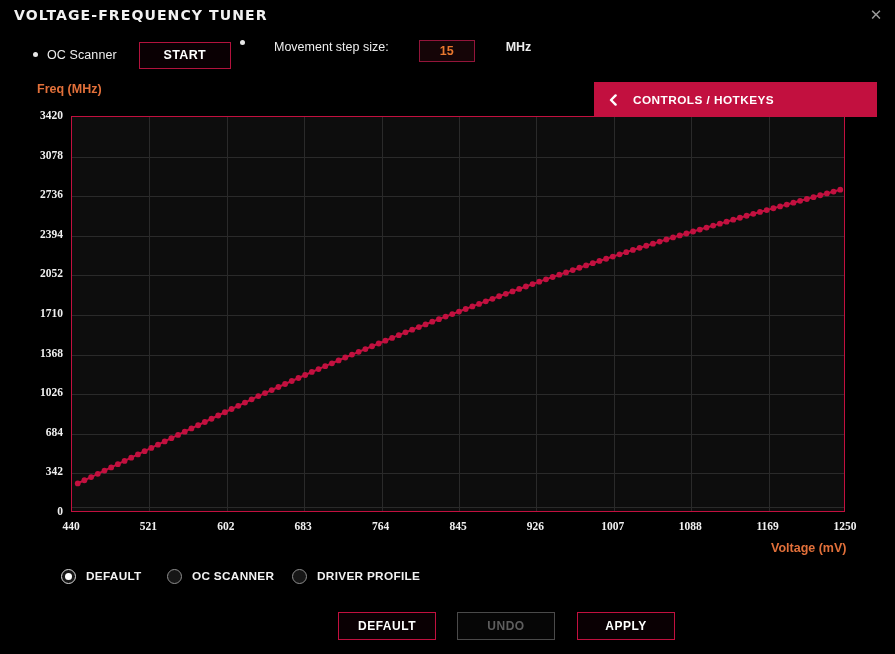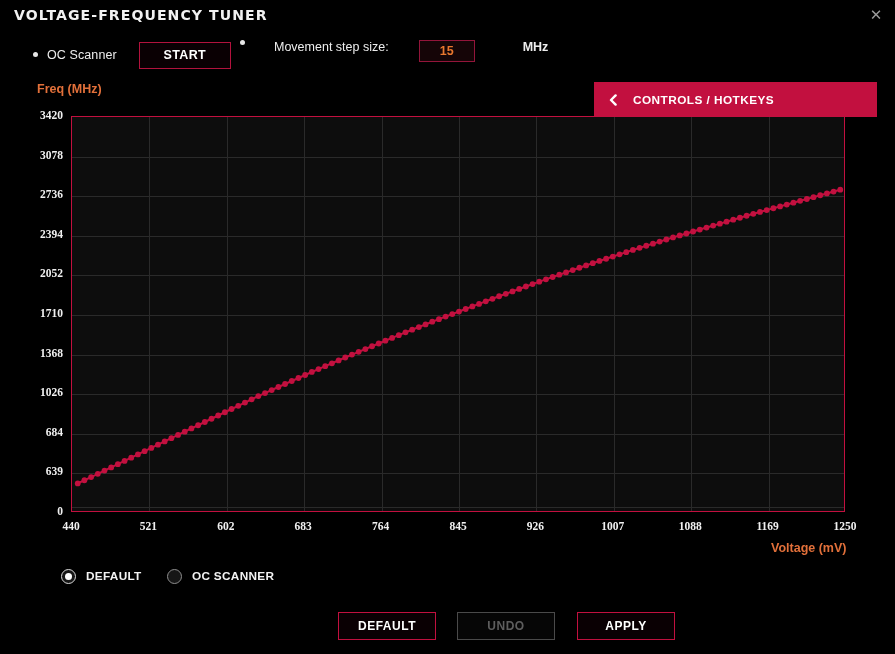--- a/index.html
+++ b/index.html
@@ -69,21 +69,21 @@
     display: flex; height: 30px; gap: 20px;
   }
   #step-label { color: #ededed; font-size: 12.5px; margin-left: 9px; }
   #step-input {
     margin-left: 10px; width: 56px; height: 22px;
     border: 1px solid #93153a; background: #150507;
     color: #e8772e; font-size: 12.5px; font-weight: bold;
     text-align: center; line-height: 20px;
     cursor: text;
   }
-  #step-unit { color: #ededed; font-size: 12.5px; margin-left: 28px; font-weight: bold; }
+  #step-unit { color: #ededed; font-size: 12.5px; margin-left: 11px; font-weight: bold; }
 
   #hotkeys-bar {
     position: absolute; left: 594px; top: 42px;
     width: 283px; height: 35px;
     background: #c2103f;
     display: flex; align-items: center;
     cursor: pointer;
   }
   #hotkeys-chevron {
     margin-left: 13px; width: 12px; height: 12px;
@@ -204,21 +204,21 @@
       </span>
       <span id="hotkeys-label">CONTROLS / HOTKEYS</span>
     </div>
   </div>
 
   <div id="y-axis-title">Freq (MHz)</div>
   <div id="x-axis-title">Voltage (mV)</div>
 
   <div id="y-ticks">
       <div class="ytick" style="top: 505px;">0</div>
-      <div class="ytick" style="top: 465.4px;">639</div>
+      <div class="ytick" style="top: 465.4px;">342</div>
       <div class="ytick" style="top: 425.8px;">684</div>
       <div class="ytick" style="top: 386.2px;">1026</div>
       <div class="ytick" style="top: 346.6px;">1368</div>
       <div class="ytick" style="top: 307px;">1710</div>
       <div class="ytick" style="top: 267.4px;">2052</div>
       <div class="ytick" style="top: 227.8px;">2394</div>
       <div class="ytick" style="top: 188.2px;">2736</div>
       <div class="ytick" style="top: 148.6px;">3078</div>
       <div class="ytick" style="top: 109px;">3420</div>
     </div>
@@ -383,20 +383,24 @@
       <div class="radio-item" style="left: 61px;">
         <span class="radio-circle">
           <span class="radio-dot"></span>
         </span>
         <span class="radio-label">DEFAULT</span>
       </div>
       <div class="radio-item" style="left: 167px;">
         <span class="radio-circle off"></span>
         <span class="radio-label">OC SCANNER</span>
       </div>
+      <div class="radio-item" style="left: 292px;">
+        <span class="radio-circle off"></span>
+        <span class="radio-label">DRIVER PROFILE</span>
+      </div>
     </div>
 
   <div id="footer">
       <div class="footer-btn" style="left: 338px;">DEFAULT</div>
       <div class="footer-btn disabled" style="left: 457px;">UNDO</div>
       <div class="footer-btn" style="left: 577px;">APPLY</div>
     </div>
 
 </div>
 

